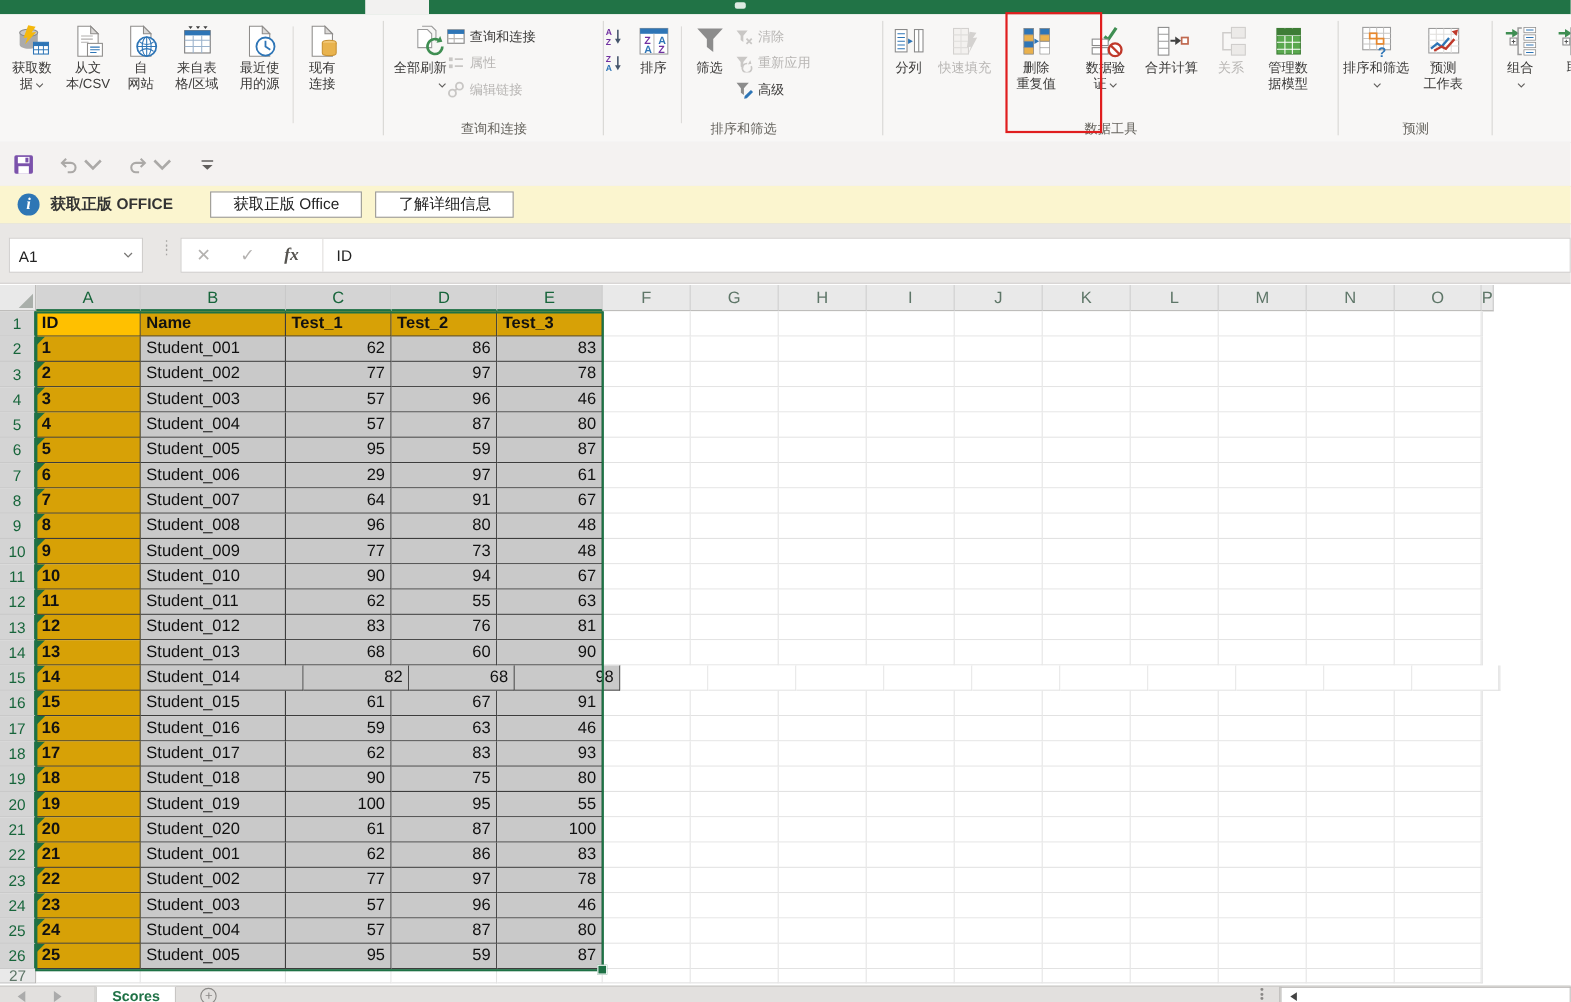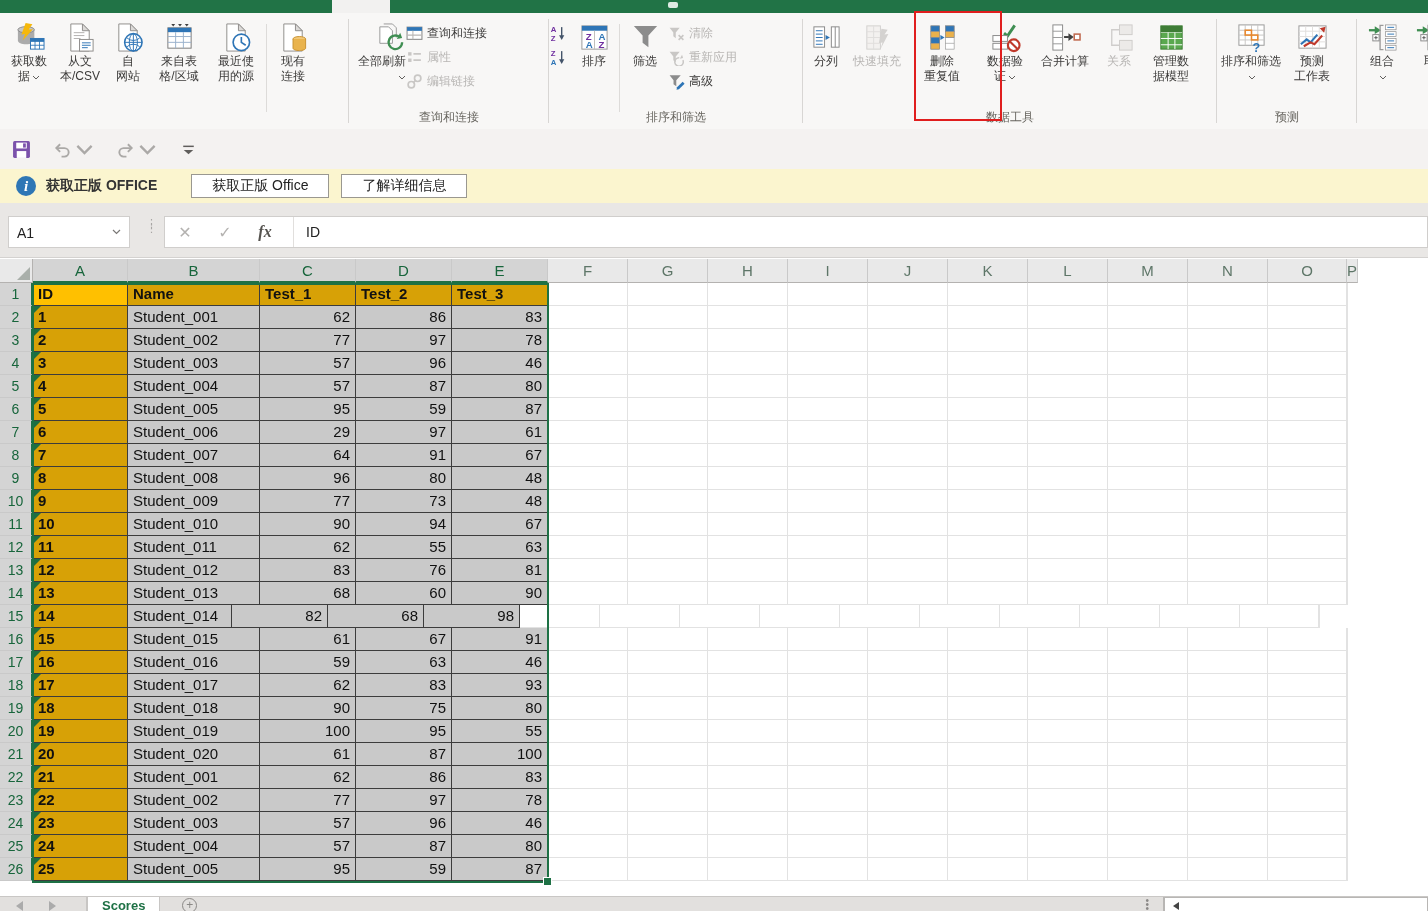--- a/index.html
+++ b/index.html
@@ -853,21 +853,21 @@
       <div class="gc cell" style="width: 80px; height: 23px; line-height: 22px;"></div>
       <div class="gc cell" style="width: 80px; height: 23px; line-height: 22px;"></div>
       <div class="gc cell" style="width: 80px; height: 23px; line-height: 22px;"></div>
       <div class="gc cell" style="width: 80px; height: 23px; line-height: 22px;"></div>
       <div class="gc cell" style="width: 79px; height: 23px; line-height: 22px;"></div>
       <div class="gc cell" style="height: 23px; line-height: 22px;"></div>
     </div>
     <div class="grow">
       <div class="gc rowhdr sel" style="width: 33px; height: 23px; line-height: 23px;">15</div>
       <div class="gc tcell gold bold txt" style="width: 95px; height: 23px; line-height: 22px;">14<span class="errtri"></span></div>
-      <div class="gc tcell gray txt" style="width: 104px; height: 23px; line-height: 22px;">Student_014</div>
+      <div class="gc tcell gray txt" style="width: 148px; height: 23px; line-height: 22px;">Student_014</div>
       <div class="gc tcell gray num" style="width: 96px; height: 23px; line-height: 22px;">82</div>
       <div class="gc tcell gray num" style="width: 96px; height: 23px; line-height: 22px;">68</div>
       <div class="gc tcell gray num" style="width: 96px; height: 23px; line-height: 22px;">98</div>
       <div class="gc cell" style="width: 80px; height: 23px; line-height: 22px;"></div>
       <div class="gc cell" style="width: 80px; height: 23px; line-height: 22px;"></div>
       <div class="gc cell" style="width: 80px; height: 23px; line-height: 22px;"></div>
       <div class="gc cell" style="width: 80px; height: 23px; line-height: 22px;"></div>
       <div class="gc cell" style="width: 80px; height: 23px; line-height: 22px;"></div>
       <div class="gc cell" style="width: 80px; height: 23px; line-height: 22px;"></div>
       <div class="gc cell" style="width: 80px; height: 23px; line-height: 22px;"></div>
@@ -1077,20 +1077,39 @@
       <div class="gc cell" style="width: 80px; height: 23px; line-height: 22px;"></div>
       <div class="gc cell" style="width: 80px; height: 23px; line-height: 22px;"></div>
       <div class="gc cell" style="width: 80px; height: 23px; line-height: 22px;"></div>
       <div class="gc cell" style="width: 80px; height: 23px; line-height: 22px;"></div>
       <div class="gc cell" style="width: 80px; height: 23px; line-height: 22px;"></div>
       <div class="gc cell" style="width: 80px; height: 23px; line-height: 22px;"></div>
       <div class="gc cell" style="width: 80px; height: 23px; line-height: 22px;"></div>
       <div class="gc cell" style="width: 80px; height: 23px; line-height: 22px;"></div>
       <div class="gc cell" style="width: 79px; height: 23px; line-height: 22px;"></div>
       <div class="gc cell" style="height: 23px; line-height: 22px;"></div>
+    </div>
+    <div class="grow">
+      <div class="gc rowhdr" style="width: 33px; height: 13px; line-height: 13px;">27</div>
+      <div class="gc cell" style="width: 95px; height: 13px; line-height: 12px;"></div>
+      <div class="gc cell" style="width: 132px; height: 13px; line-height: 12px;"></div>
+      <div class="gc cell" style="width: 96px; height: 13px; line-height: 12px;"></div>
+      <div class="gc cell" style="width: 96px; height: 13px; line-height: 12px;"></div>
+      <div class="gc cell" style="width: 96px; height: 13px; line-height: 12px;"></div>
+      <div class="gc cell" style="width: 80px; height: 13px; line-height: 12px;"></div>
+      <div class="gc cell" style="width: 80px; height: 13px; line-height: 12px;"></div>
+      <div class="gc cell" style="width: 80px; height: 13px; line-height: 12px;"></div>
+      <div class="gc cell" style="width: 80px; height: 13px; line-height: 12px;"></div>
+      <div class="gc cell" style="width: 80px; height: 13px; line-height: 12px;"></div>
+      <div class="gc cell" style="width: 80px; height: 13px; line-height: 12px;"></div>
+      <div class="gc cell" style="width: 80px; height: 13px; line-height: 12px;"></div>
+      <div class="gc cell" style="width: 80px; height: 13px; line-height: 12px;"></div>
+      <div class="gc cell" style="width: 80px; height: 13px; line-height: 12px;"></div>
+      <div class="gc cell" style="width: 79px; height: 13px; line-height: 12px;"></div>
+      <div class="gc cell" style="height: 13px; line-height: 12px;"></div>
     </div>
   </div>
 <div id="sel-overlay" class="abs">
   <div id="fill-handle"></div>
 </div>
 
 <div id="sheetbar" class="abs">
   <div id="nav-prev" class="nav-tri"></div>
   <div id="nav-next" class="nav-tri"></div>
   <div id="tabsep1"></div>

